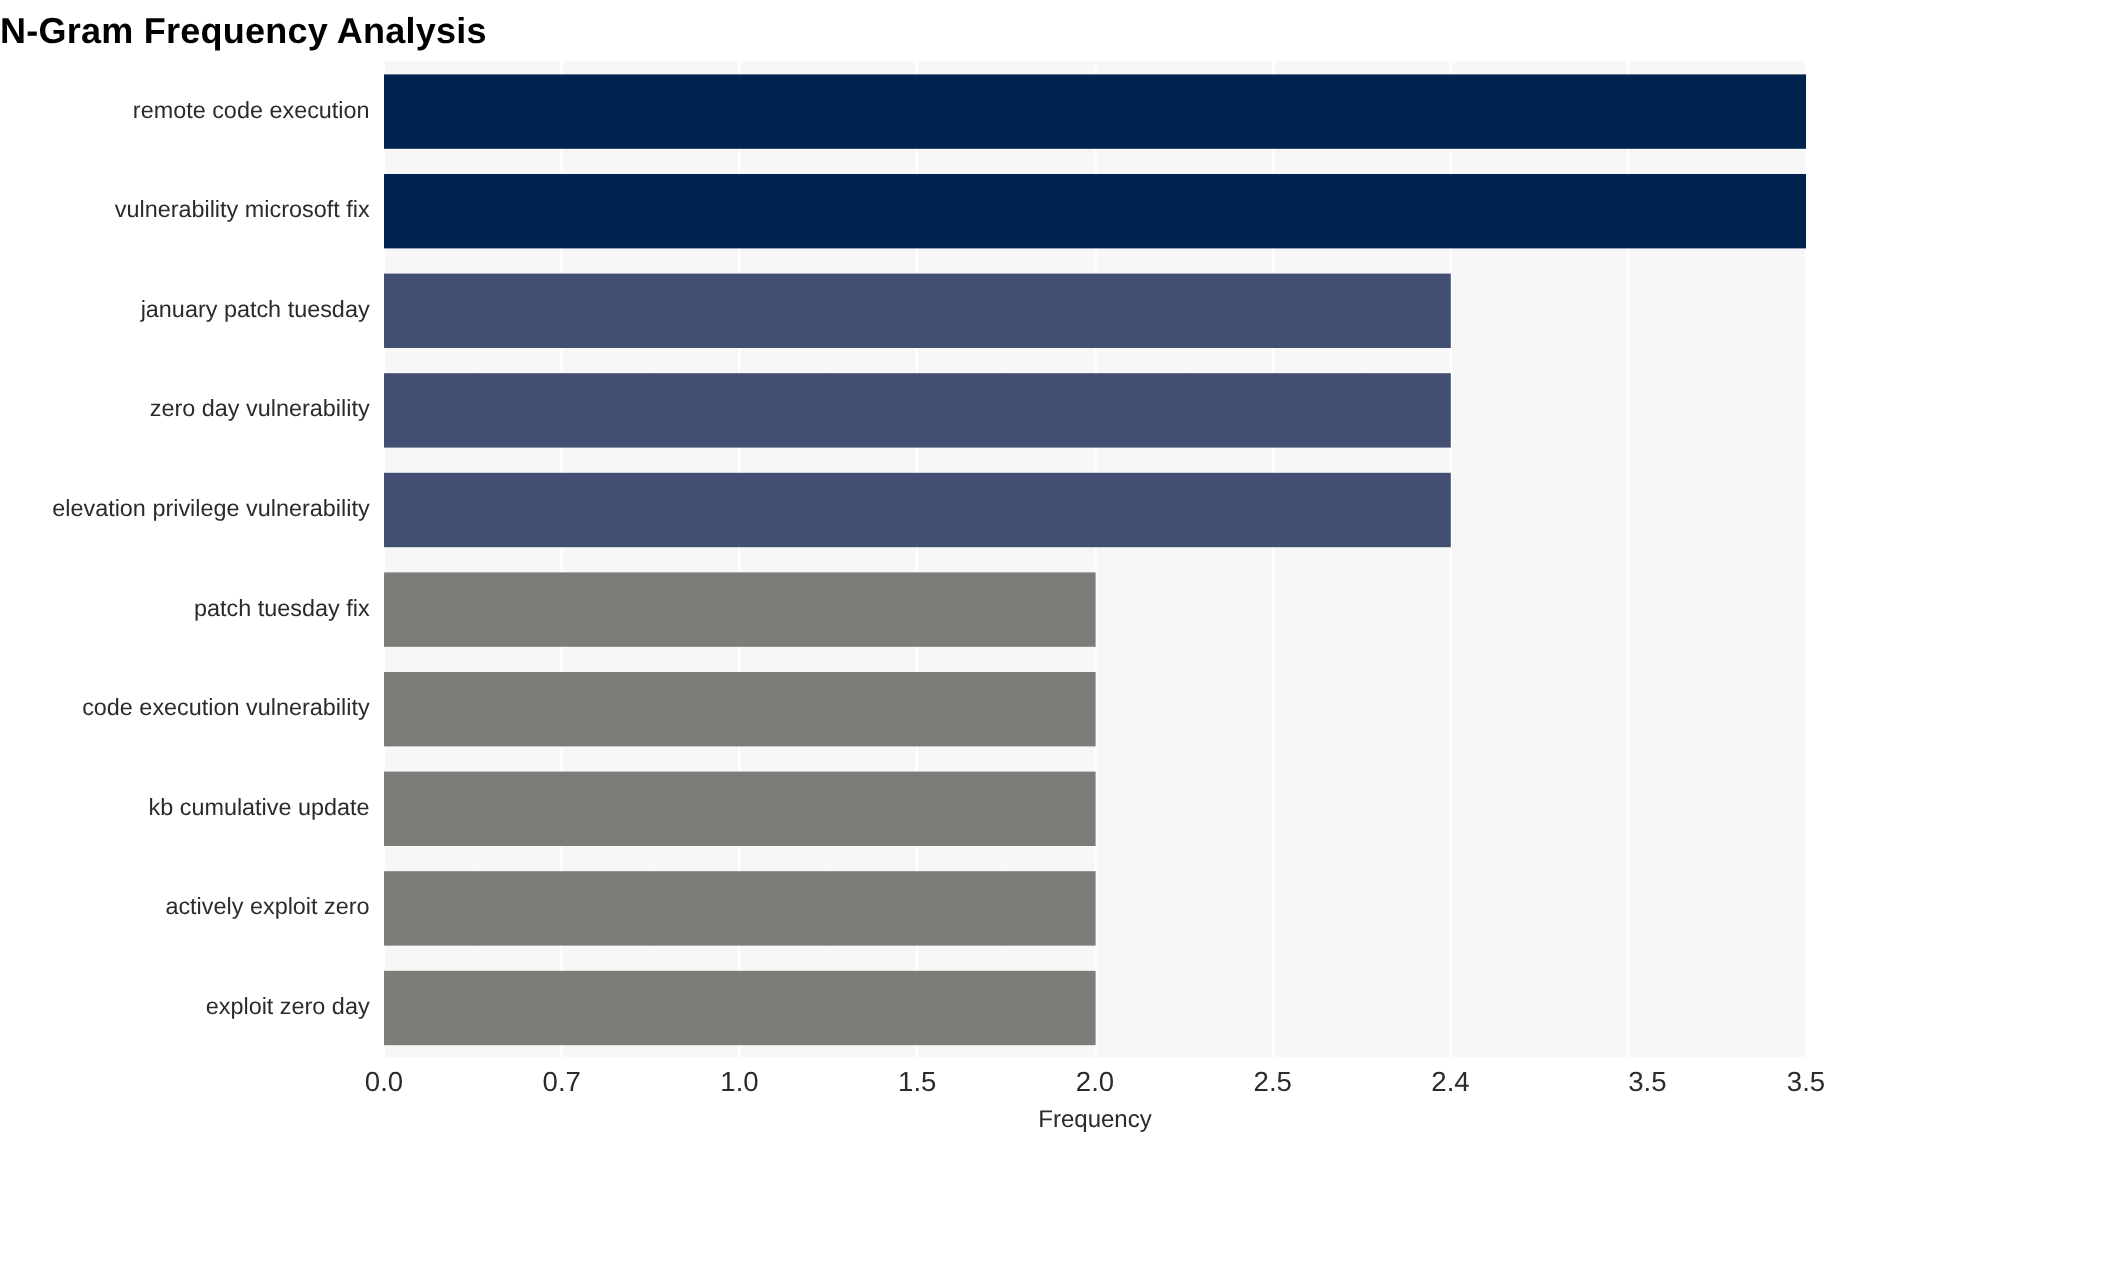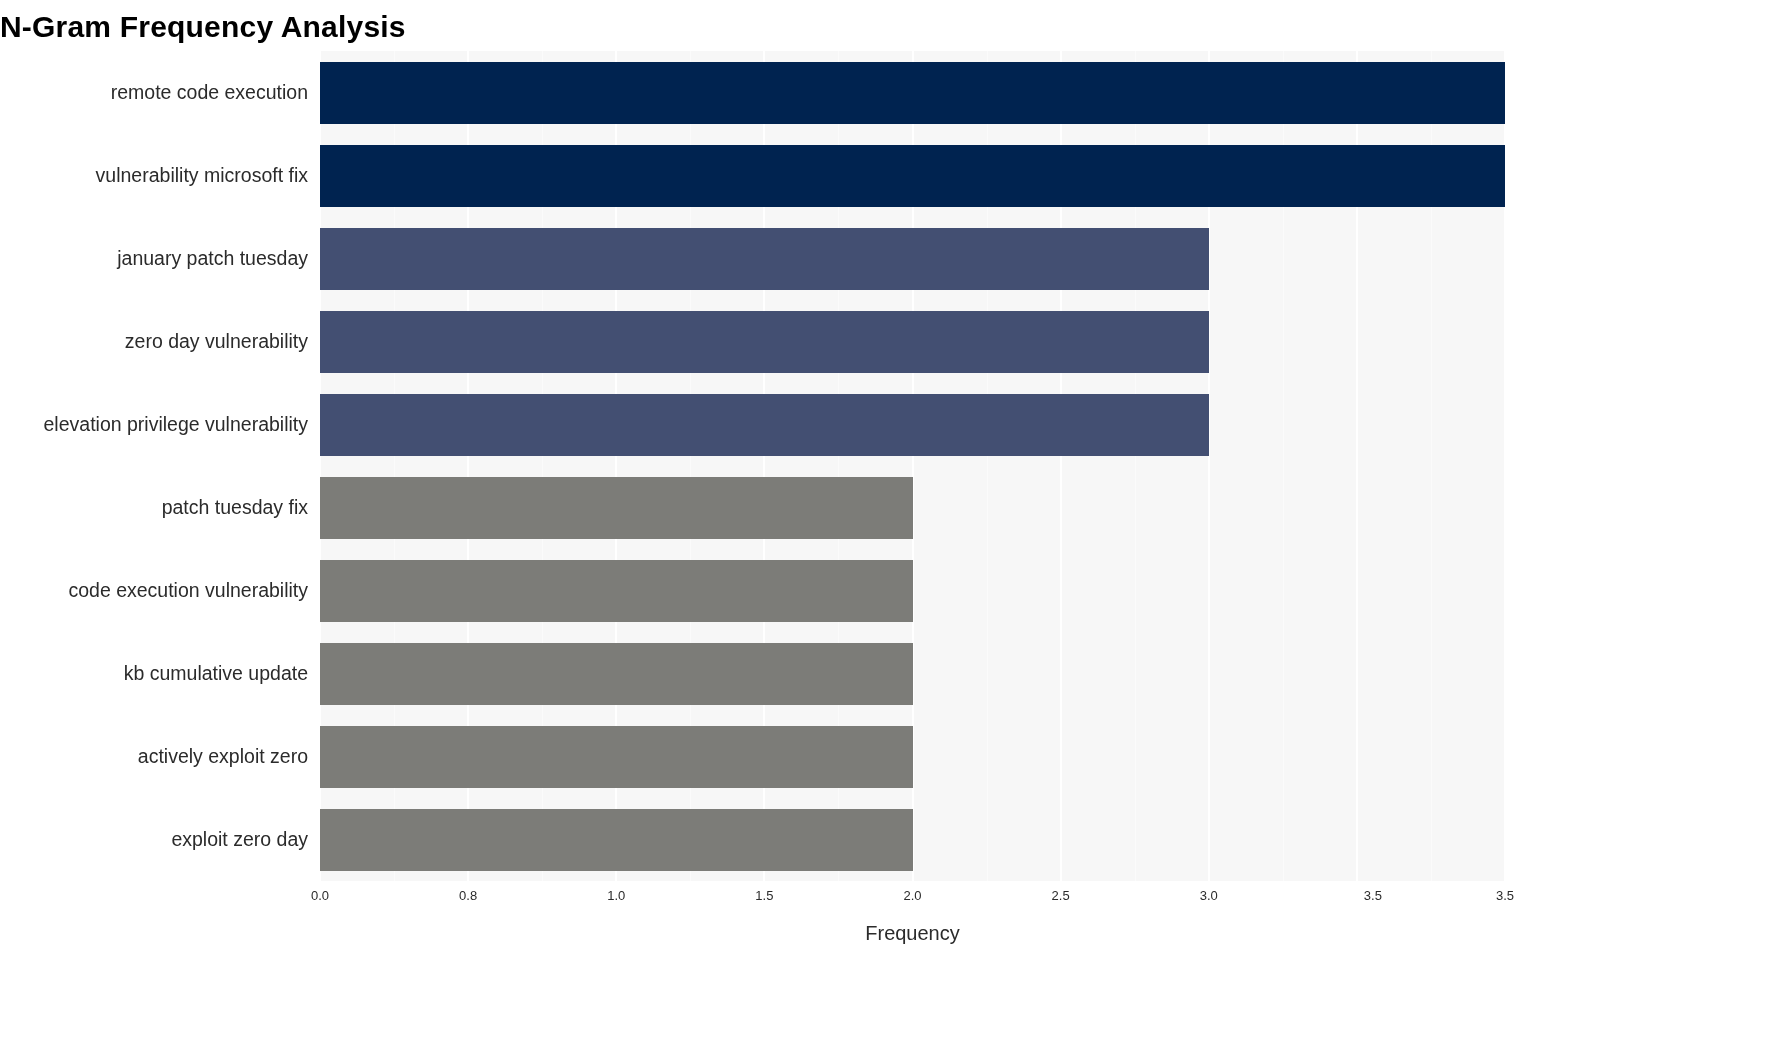--- a/index.html
+++ b/index.html
@@ -88,21 +88,21 @@
     position: absolute;
     left: 320px;
     top: 888px;
     width: 1185px;
     height: 28px;
   }
   .xlabel {
     position: absolute;
     top: 0;
     transform: translateX(-50%);
-    font-size: 13px;
+    font-size: 23px;
     color: #2b2b2b;
     white-space: nowrap;
   }
   .xaxis-title {
     position: absolute;
     left: 320px;
     top: 922px;
     width: 1185px;
     text-align: center;
     font-size: 20px;
@@ -158,25 +158,25 @@
         <div class="bar" title="patch tuesday fix: 2" style="top: 425.5px; width: 592.5px; background: rgb(124, 124, 120);"></div>
         <div class="bar" title="code execution vulnerability: 2" style="top: 508.5px; width: 592.5px; background: rgb(124, 124, 120);"></div>
         <div class="bar" title="kb cumulative update: 2" style="top: 591.5px; width: 592.5px; background: rgb(124, 124, 120);"></div>
         <div class="bar" title="actively exploit zero: 2" style="top: 674.5px; width: 592.5px; background: rgb(124, 124, 120);"></div>
         <div class="bar" title="exploit zero day: 2" style="top: 757.5px; width: 592.5px; background: rgb(124, 124, 120);"></div>
       </div>
   </div>
 
   <div class="xlabels">
       <div class="xlabel" style="left: 0px;">0.0</div>
-      <div class="xlabel" style="left: 148.125px;">0.8</div>
+      <div class="xlabel" style="left: 148.125px;">0.7</div>
       <div class="xlabel" style="left: 296.25px;">1.0</div>
       <div class="xlabel" style="left: 444.375px;">1.5</div>
       <div class="xlabel" style="left: 592.5px;">2.0</div>
       <div class="xlabel" style="left: 740.625px;">2.5</div>
-      <div class="xlabel" style="left: 888.75px;">3.0</div>
+      <div class="xlabel" style="left: 888.75px;">2.4</div>
       <div class="xlabel" style="left: 1036.88px; margin-left: 16px;">3.5</div>
       <div class="xlabel" style="left: 1185px;">3.5</div>
     </div>
 
   <div class="xaxis-title">Frequency</div>
 
 </div>
 
 </body></html>

